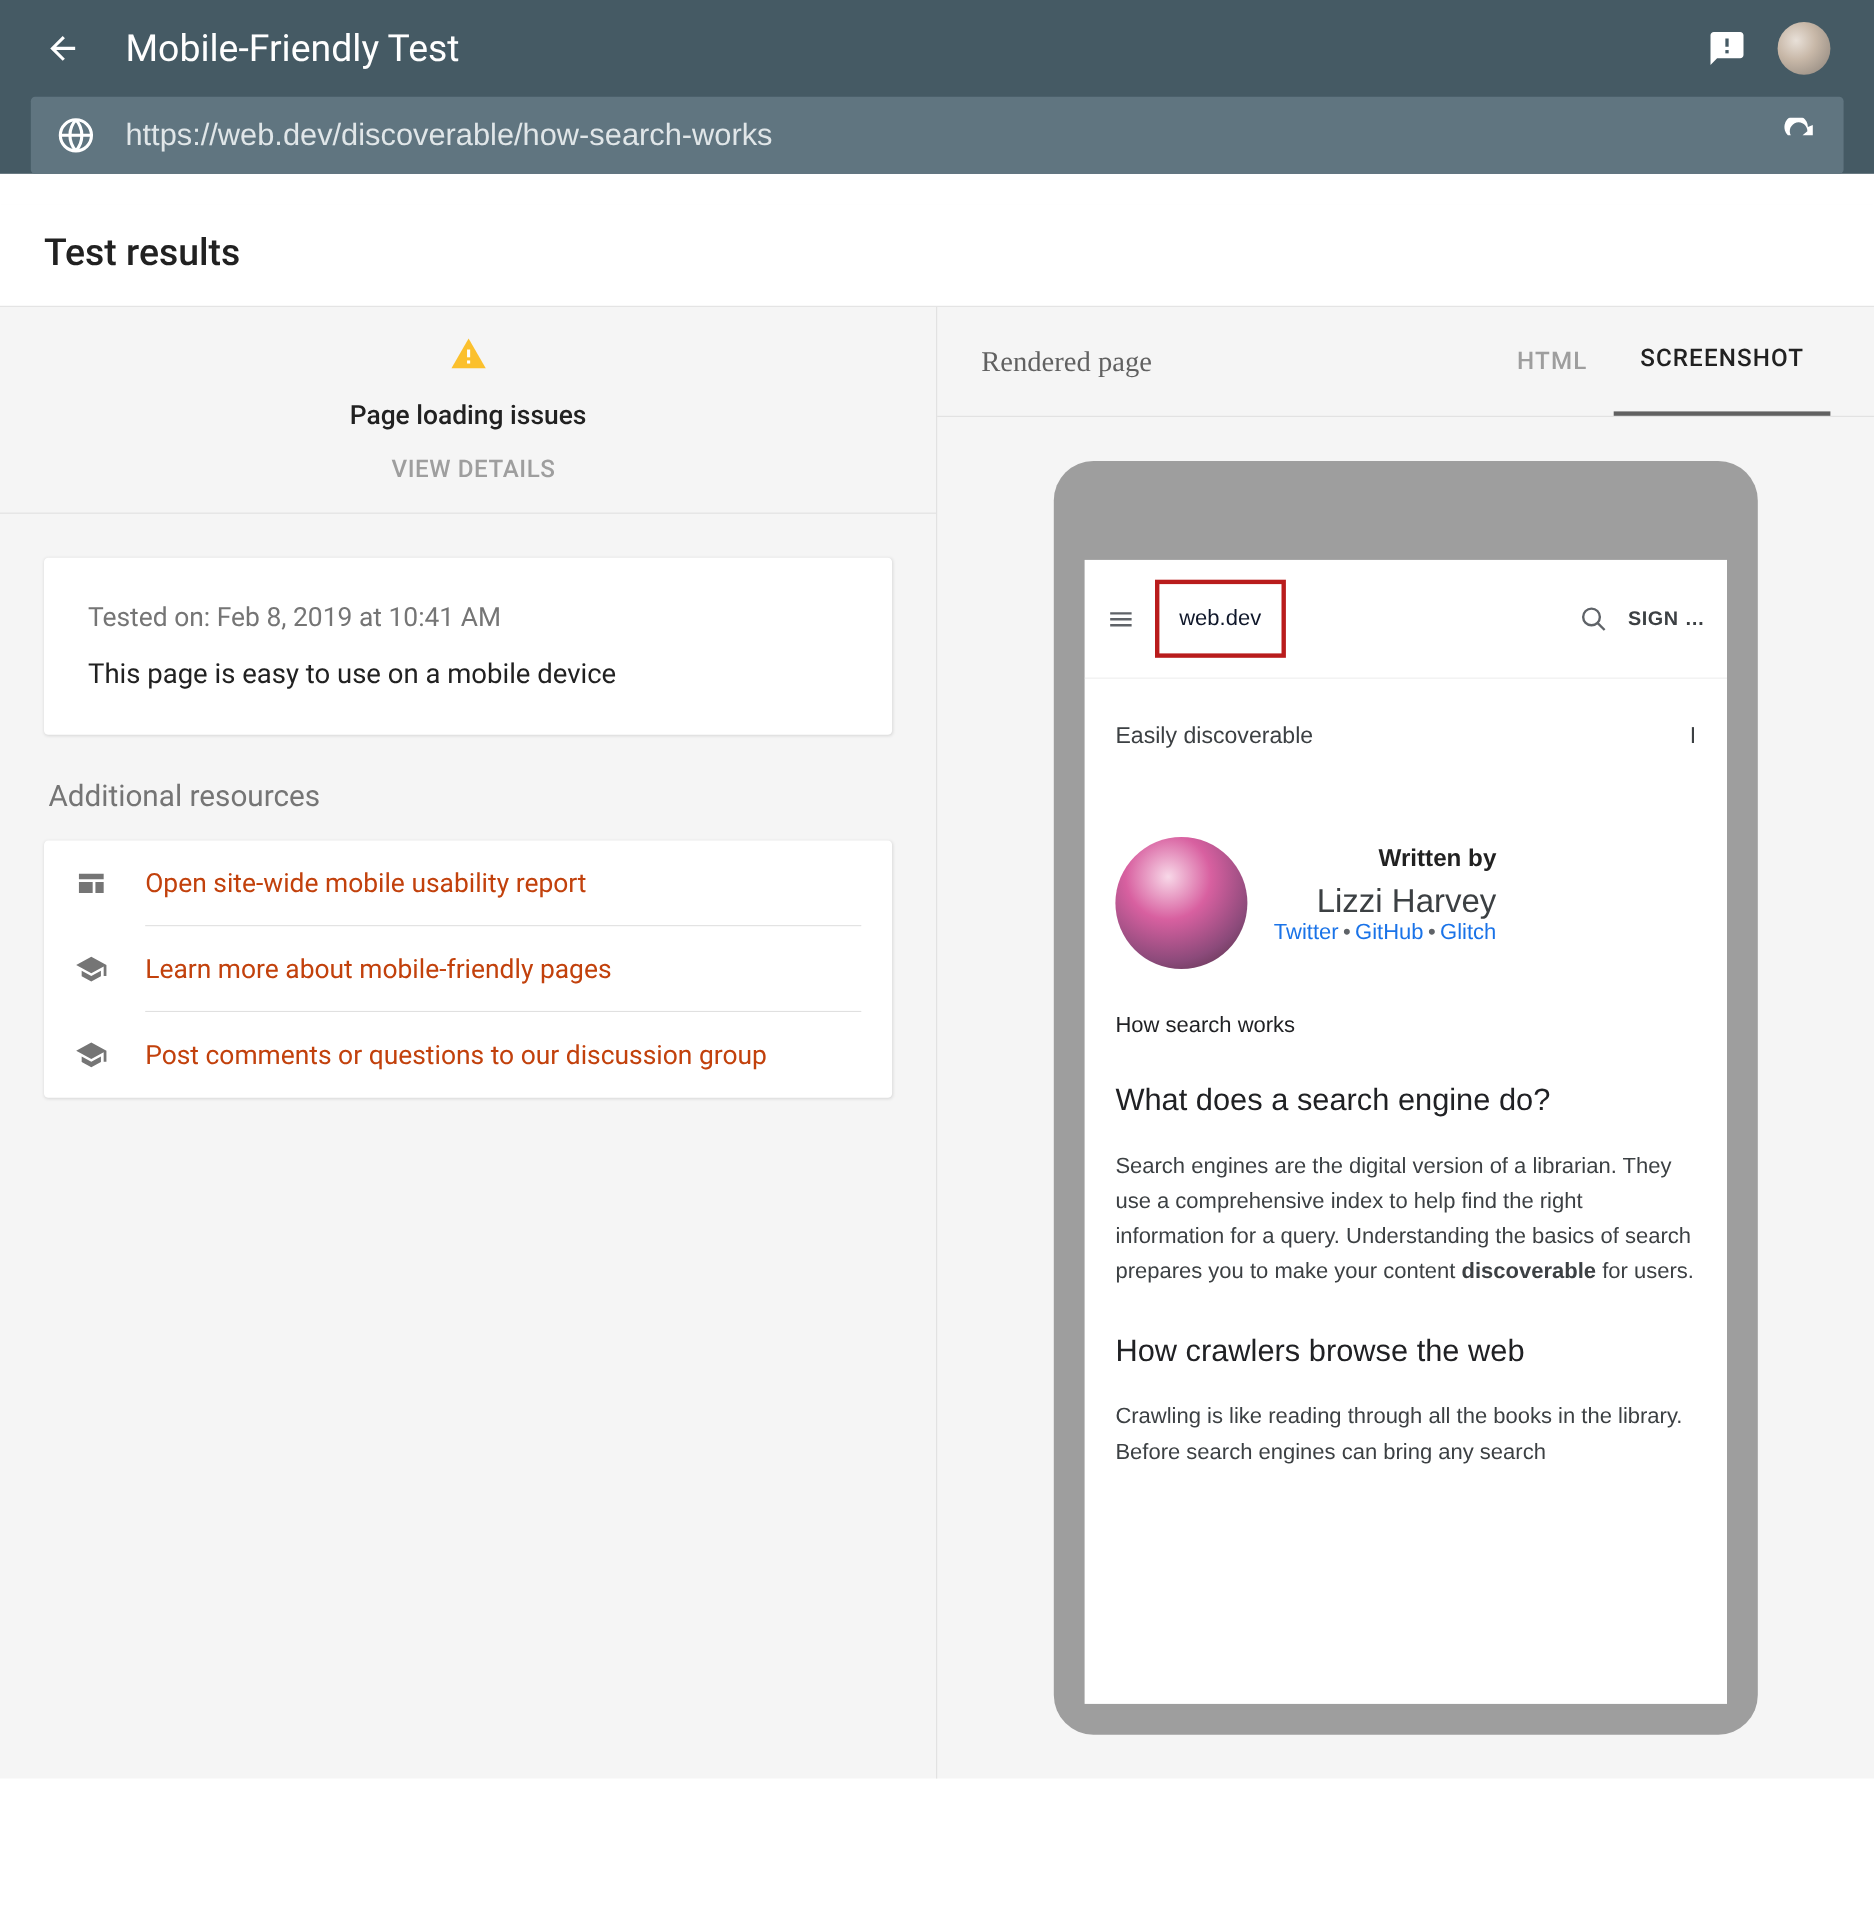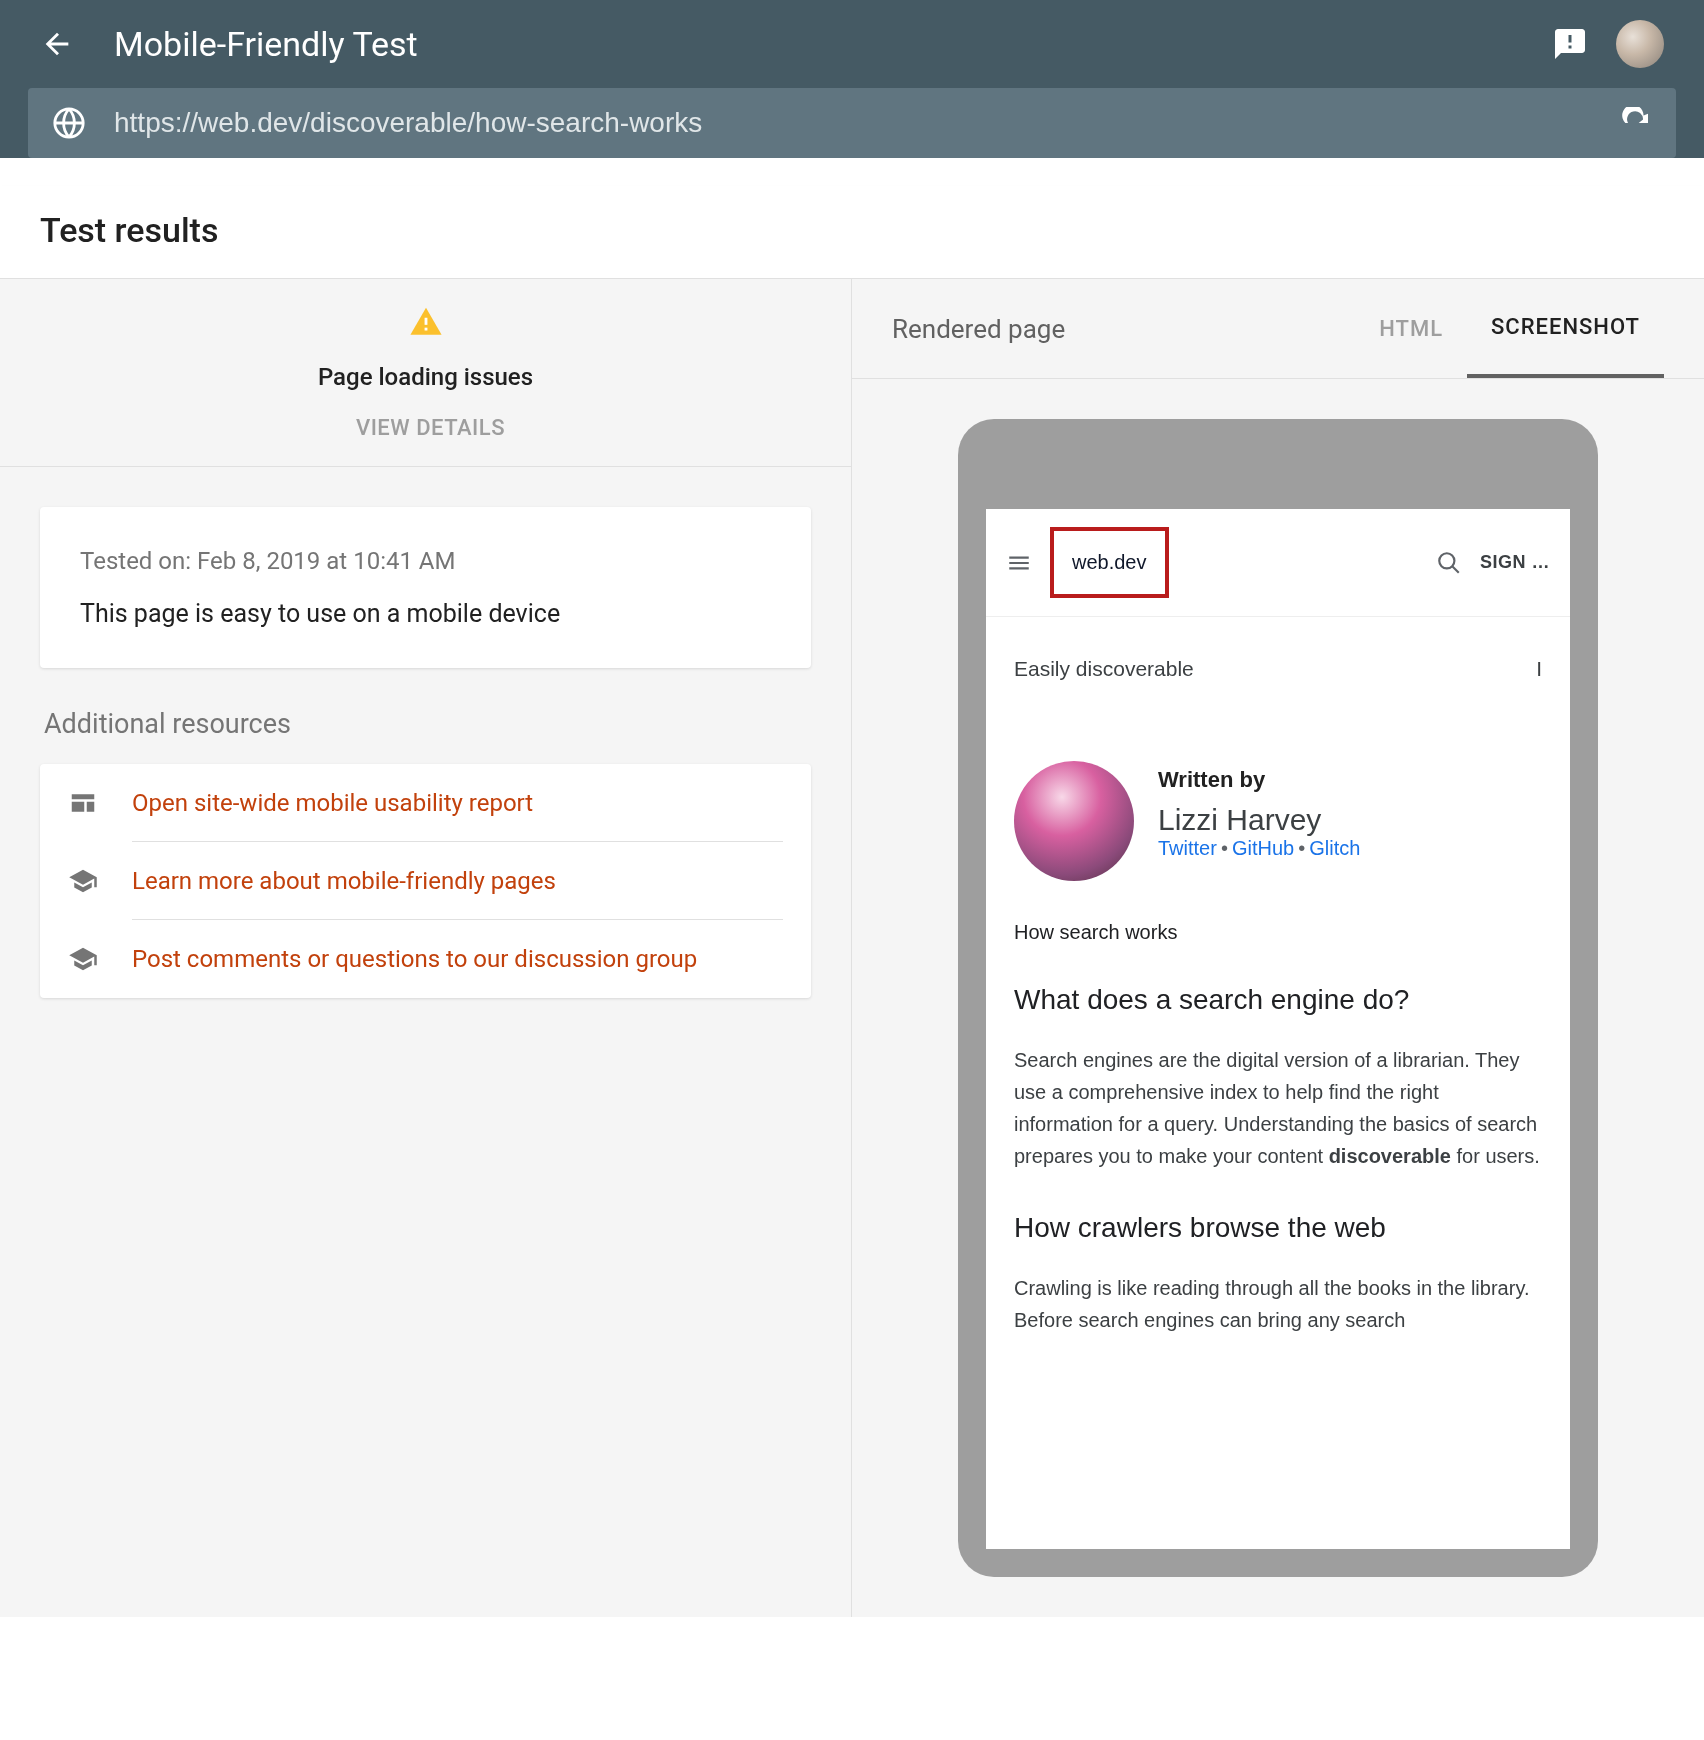--- a/index.html
+++ b/index.html
@@ -46,37 +46,37 @@
 .resources-card { background: #fff; border-radius: 4px; box-shadow: 0 1px 3px rgba(0,0,0,0.12); }
 .resource-row { display: flex; align-items: center; padding: 24px 28px; gap: 32px; cursor: pointer; }
 .resource-row:not(:last-child) .resource-text { border-bottom: 1px solid #e0e0e0; }
 .resource-row .resource-text { flex:1; padding-bottom:24px; margin-bottom:-24px; padding-top:0; }
 .resource-row:last-child .resource-text { border-bottom:none; padding-bottom:0; margin-bottom:0;}
 .resource-icon { color: #757575; width: 32px; text-align: center; }
 .resource-text { color: #c2410c; font-size: 24px; }
 
 
 .tabs-bar { display: flex; align-items: center; padding: 0 40px; border-bottom: 1px solid #e0e0e0; height: 100px; }
-.rendered-label { color: #616161; font-size: 26px; flex: 1; }
+.rendered-label { color: #616161; font-size: 26px; flex: 1; font-family: Liberation Serif, serif; }
 .tab { color: #9e9e9e; font-size: 22px; font-weight: 500; letter-spacing: 1px; padding: 0 24px; height: 100%; display: flex; align-items: center; cursor: pointer; }
 .tab.active { color: #212121; border-bottom: 4px solid #616161; }
 
 
 .phone-wrap { padding: 40px; display: flex; justify-content: center; }
 .phone { width: 640px; background: #9e9e9e; border-radius: 36px; padding: 90px 28px 28px 28px;}
 .screen { background: #fff; height: 1040px; overflow: hidden; font-family: Arial, sans-serif; }
 .screen-header { display: flex; align-items: center; padding: 18px 20px; gap: 18px; border-bottom: 1px solid #eee; }
 .hamburger { color: #5f6368; cursor: pointer; }
 .site-box { border: 4px solid #b91c1c; padding: 20px 18px; font-size: 20px; color: #0f172a; }
 .screen-header .spacer { flex: 1; }
 .search-sm { color: #5f6368; cursor: pointer; }
 .signin { font-size: 18px; font-weight: 600; color: #3c4043; letter-spacing: 0.5px; }
 .breadcrumb-row { padding: 40px 28px 20px 28px; display: flex; justify-content: space-between; color: #3c4043; font-size: 21px; }
 .content { padding: 60px 28px 0 28px; }
-.author-row { display: flex; gap: 24px; margin-bottom: 40px; }
+.author-row { display: flex; gap: 24px; margin-bottom: 40px; text-align: right; }
 .author-avatar { width: 120px; height: 120px; border-radius: 50%; background: radial-gradient(circle at 40% 30%, #f8d8e8 0%, #d860a0 35%, #8b4a7a 70%, #4a2a3a 100%); flex-shrink: 0; }
 .author-info { padding-top: 6px; }
 .written-by { font-weight: 700; font-size: 22px; margin-bottom: 10px; }
 .author-name { font-size: 30px; color: #3c4043; }
 .author-links { font-size: 20px; }
 .author-links a { color: #1a73e8; text-decoration: none; }
 .dot { color: #5f6368; margin: 0 4px; }
 .article-h1 { font-size: 20px; color: #202124; margin-bottom: 36px; font-weight: 400; }
 .article-h2 { font-size: 28px; color: #202124; margin-bottom: 28px; margin-top: 40px; font-weight: 400; }
 .article-p { font-size: 20px; color: #3c4043; line-height: 1.6; margin-bottom: 20px; }

